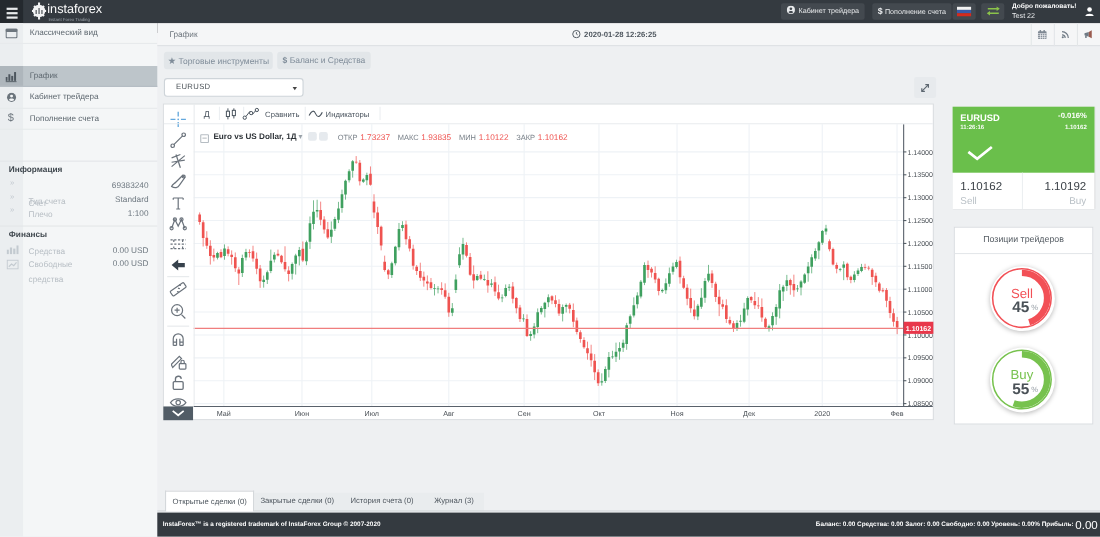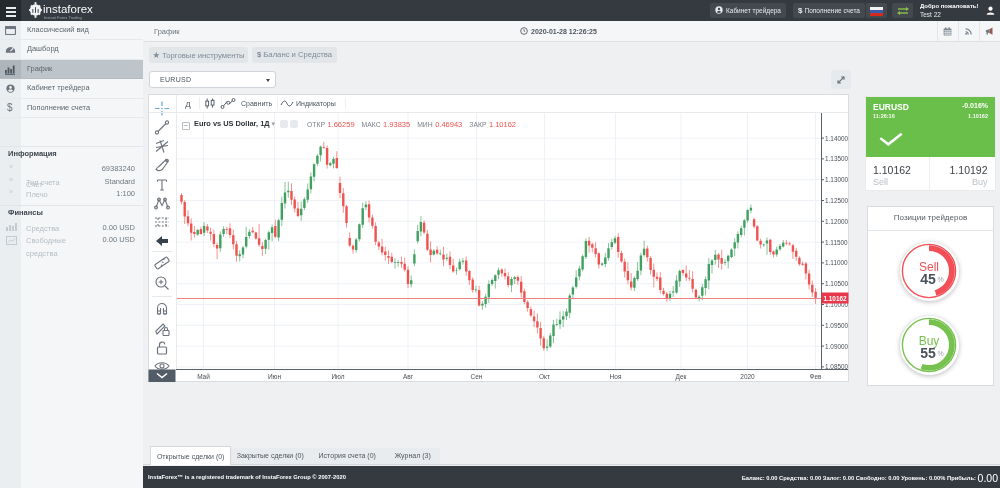--- a/index.html
+++ b/index.html
@@ -148,27 +148,20 @@
     </svg>
 </div>
 
 <div id="sidebar">
   <div class="iconcol"></div>
   <div class="mrow" style="top:0;">
       <div class="txt">Классический вид</div>
     <svg style="position:absolute; left:5px; top:5px;" width="11" height="9" viewBox="0 0 11 9">
         <rect x="0.5" y="0.5" width="10" height="8" rx="1" fill="none" stroke="#6d767e" stroke-width="1.2"></rect>
         <rect x="0" y="0" width="11" height="3" rx="1" fill="#6d767e"></rect>
-      </svg>
-  </div>
-  <div class="mrow" style="top:19.4px;">
-      <div class="txt">Дашборд</div>
-    <svg style="position:absolute; left:5px; top:5px;" width="11" height="9" viewBox="0 0 13 11">
-        <path d="M1 9.5 A5.7 5.7 0 1 1 12 9.5z" fill="#6d767e"></path>
-        <line x1="6.5" y1="7.5" x2="9.8" y2="3.8" stroke="#f4f6f7" stroke-width="1.3"></line>
       </svg>
   </div>
   <div class="mrow sel" style="top:38.8px;">
       <div class="icap"></div>
       <div class="txt">График</div>
     <svg style="position:absolute; left:5px; top:4px;" width="11" height="11" viewBox="0 0 11 11">
         <g fill="#4d565e">
           <rect x="0" y="6" width="1.8" height="3.5"></rect>
           <rect x="2.6" y="3.5" width="1.8" height="6"></rect>
           <rect x="5.2" y="5" width="1.8" height="4.5"></rect>
@@ -437,21 +430,21 @@
     </g>
 <text x="241" y="106" font-size="7" fill="#4a545e">Сравнить</text>
 <g transform="translate(287,103.5)" stroke="#4a545e" stroke-width="1" fill="none">
 <path d="M-6 1.5 C-3.5 -3.5 -1.5 -3.5 0 0 C1.5 3.5 3.5 3.5 6 -1.5"></path>
     </g>
 <text x="296" y="106" font-size="7" fill="#4a545e">Индикаторы</text>
 </svg>
 <div id="legend">
   <span style="display:inline-block; width:8px; height:8px; border:1px solid #b6bdc3; border-radius:1px; color:#8a9299; font-size:8px; line-height:6px; text-align:center; vertical-align:-1.5px; margin-right:4px;">−</span><b>Euro vs US Dollar, 1Д</b><span style="color:#9aa2a9; font-size:7px;"> ▾</span><span class="sqicon" style="margin-left:5px;"></span><span class="sqicon"></span>
 </div>
-<div id="legend2">ОТКР<span class="red">1.66259</span>МАКС<span class="red">1.93835</span>МИН<span class="red">0.46943</span>ЗАКР<span class="red">1.10162</span></div>
+<div id="legend2">ОТКР<span class="red">1.73237</span>МАКС<span class="red">1.93835</span>МИН<span class="red">1.10122</span>ЗАКР<span class="red">1.10162</span></div>
 
 <div id="qcard">
   <div id="qgreen">
     <div class="sym">EURUSD</div>
       <div class="pct">-0.016%</div>
     <div class="tm">11:26:16</div>
       <div class="pr">1.10162</div>
     <svg width="28" height="16" viewBox="0 0 30 18" style="position:absolute; left:11px; top:34px;">
         <path d="M3 8 L12 15 L27 3" fill="none" stroke="#fff" stroke-width="2.8"></path>
       </svg>

